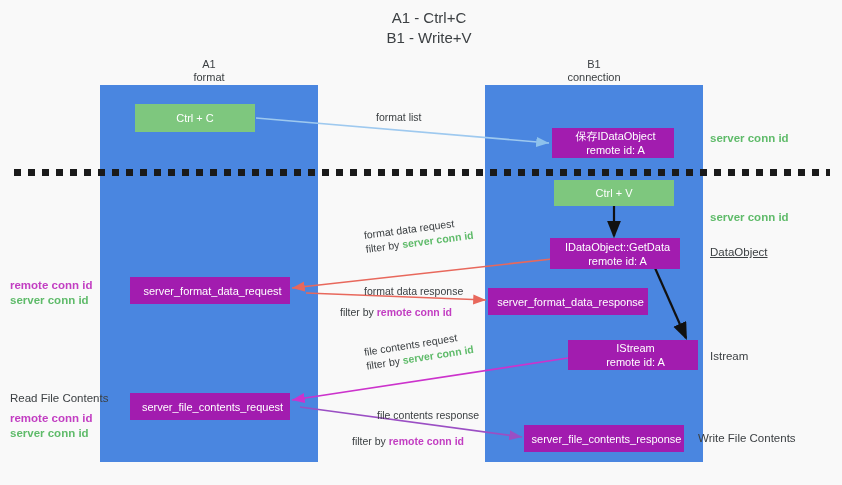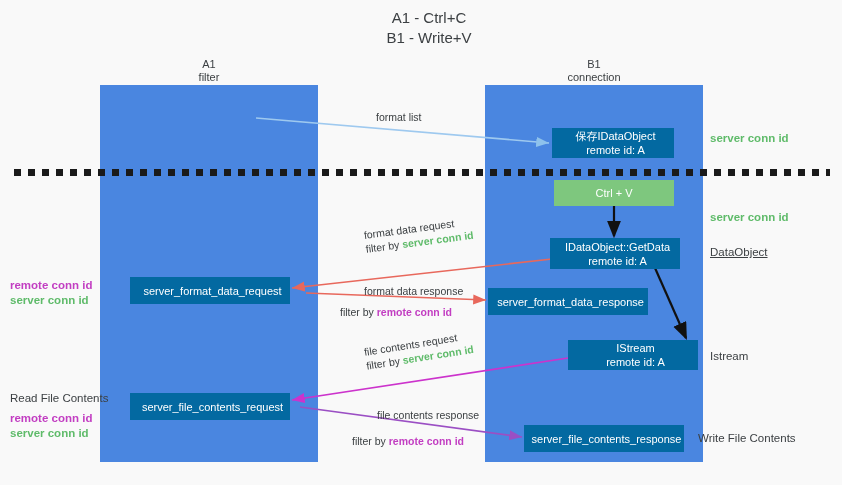--- a/index.html
+++ b/index.html
@@ -82,21 +82,21 @@
     flex-direction: column;
     align-items: center;
     justify-content: center;
     text-align: center;
     color: #ffffff;
     font-size: 11px;
     line-height: 14px;
     padding: 2px 4px;
   }
   .node.green { background: #7ec77e; }
-  .node.orange { background: #0369a1; padding-left: 9px; }
+  .node.orange { background: #a21caf; padding-left: 9px; }
   .node .l2 { display: block; }
 
   
   .side-label {
     position: absolute;
     font-size: 11.5px;
     line-height: 15px;
     color: #3c4043;
     white-space: nowrap;
   }
@@ -135,21 +135,21 @@
 
 <div id="canvas">
 
   <div class="title-block">
     <div>A1 - Ctrl+C</div>
     <div>B1 - Write+V</div>
   </div>
 
   <div class="lane-header" style="left:100px; top:58px; width:218px;">
     <span class="lane-title">A1</span>
-    <span class="lane-sub">filter</span>
+    <span class="lane-sub">format</span>
   </div>
   <div class="lane-header" style="left:485px; top:58px; width:218px;">
     <span class="lane-title">B1</span>
     <span class="lane-sub">connection</span>
   </div>
 
   <div class="lane" id="lane-a1"></div>
   <div class="lane" id="lane-b1"></div>
 
   <svg id="svg-layer">
@@ -179,20 +179,23 @@
 
     <line x1="306" y1="293" x2="486" y2="300" stroke="#e8685c" stroke-width="1.6" marker-end="url(#ah-red)"></line>
 
     <line x1="655" y1="268" x2="686" y2="338" stroke="#111111" stroke-width="2.2" marker-end="url(#ah-black)"></line>
 
     <line x1="568" y1="358" x2="292" y2="400" stroke="#cc33cc" stroke-width="1.6" marker-end="url(#ah-magenta)"></line>
 
     <line x1="300" y1="407" x2="522" y2="437" stroke="#9b4fc4" stroke-width="1.6" marker-end="url(#ah-purple)"></line>
   </svg>
 
+  <div class="node green" style="left:135px; top:104px; width:120px; height:28px;">
+    <span>Ctrl + C</span>
+  </div>
 
   <div class="node orange" style="left:130px; top:277px; width:160px; height:27px;text-align:right;">
     <span>server_format_data_request</span>
   </div>
 
   <div class="node orange" style="left:130px; top:393px; width:160px; height:27px;">
     <span>server_file_contents_request</span>
   </div>
 
   <div class="node orange" style="left:552px; top:128px; width:122px; height:30px;">

